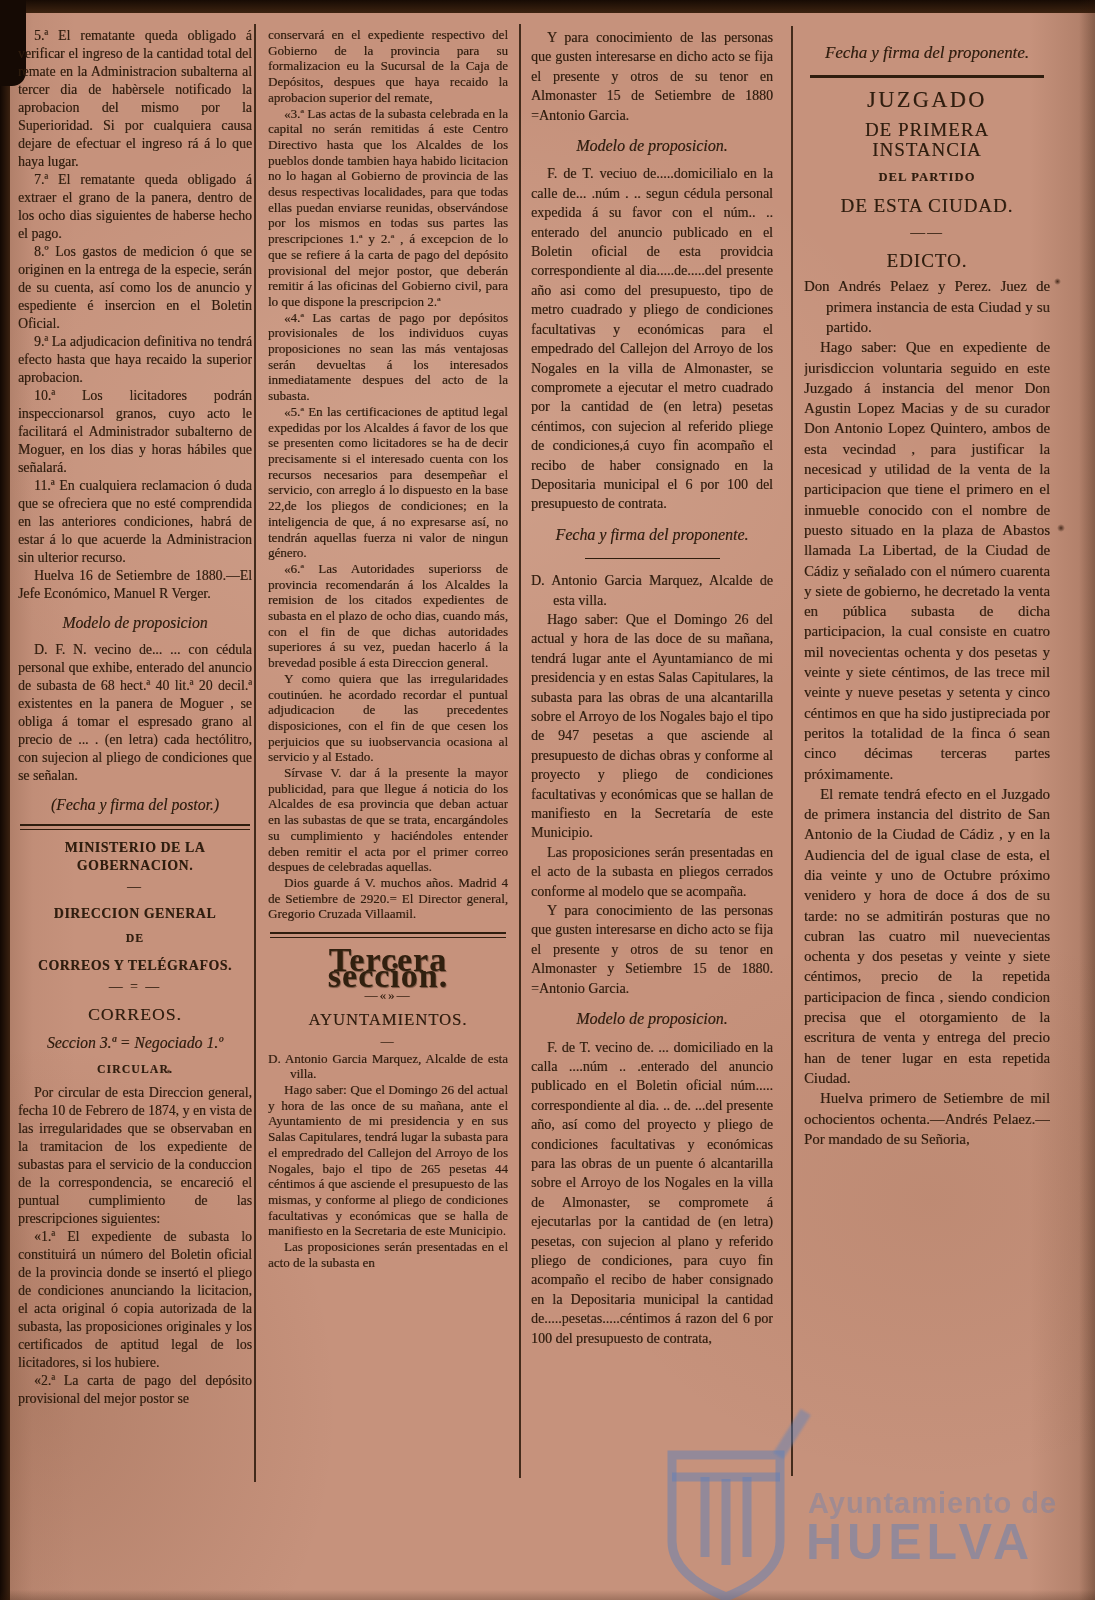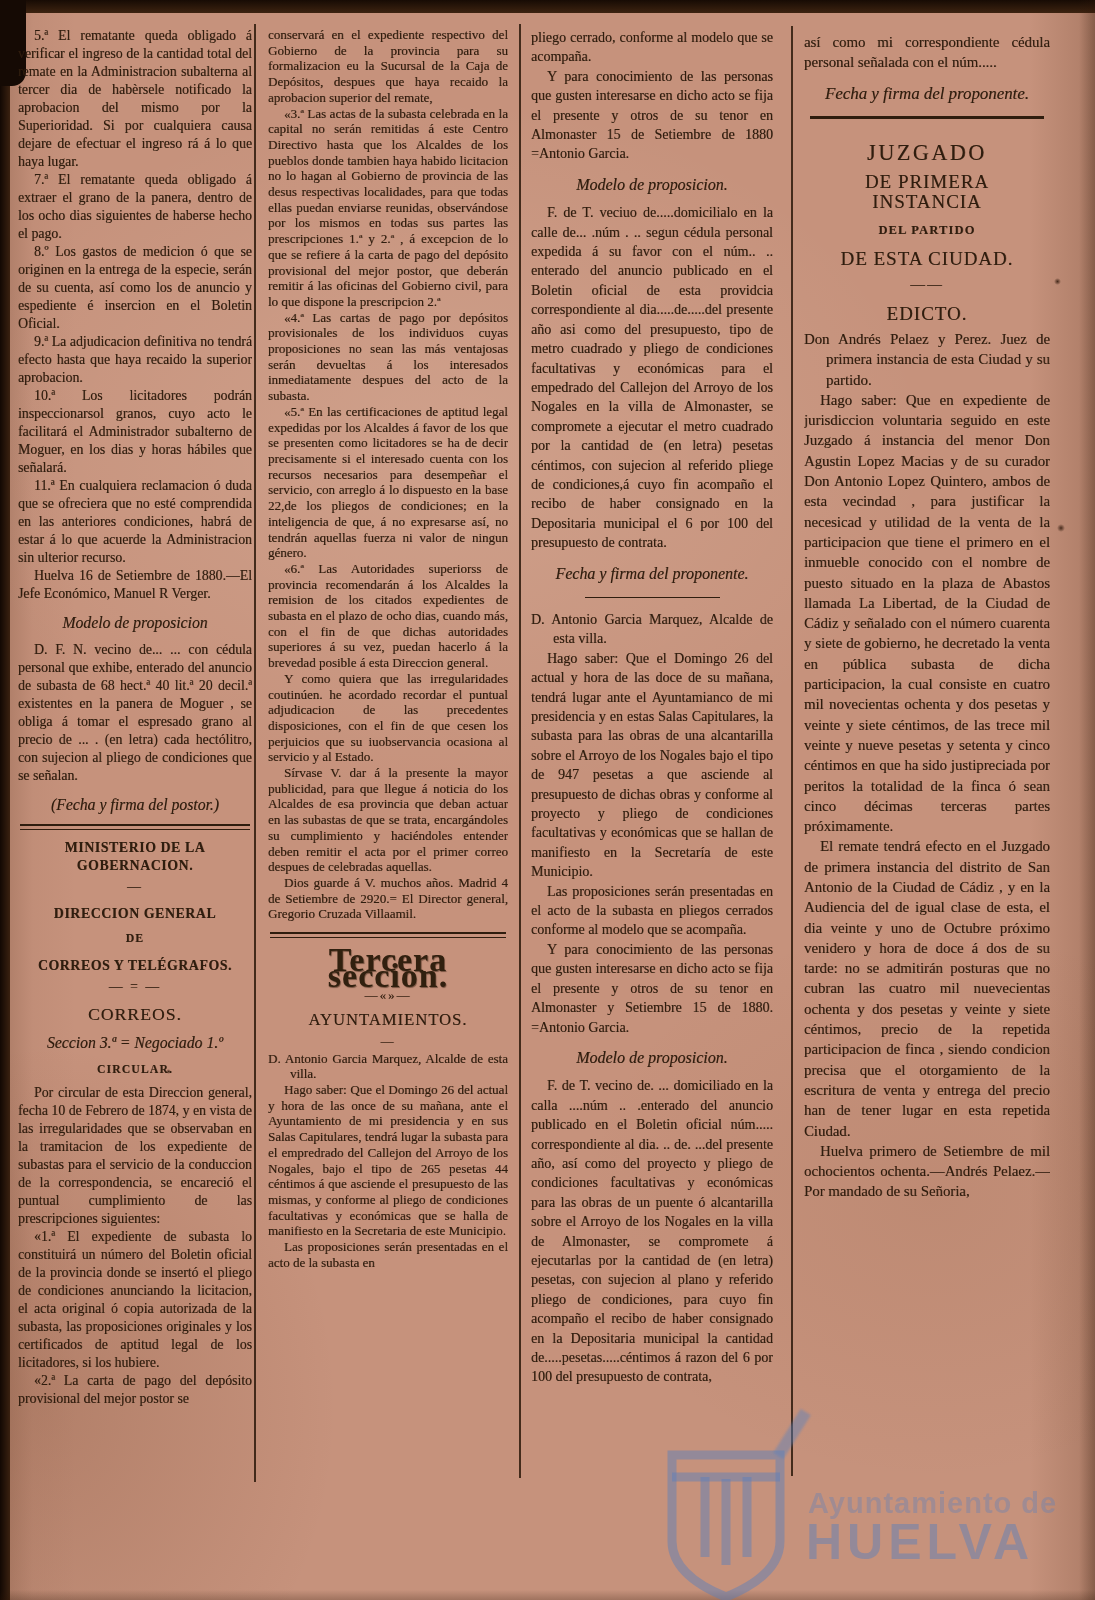--- a/index.html
+++ b/index.html
@@ -40,21 +40,21 @@
   #c4 { left:804px; width:246px; padding-top:32px; font-size:14.8px; line-height:20.3px; }
 
   .blk { text-align:justify; }
   .p   { text-indent:16px; }
   .pn  { }
   .ph  { padding-left:22px; text-indent:-22px; }
   .ci  { text-align:center; font-style:italic; font-size:1.14em; margin:11px 0 9px; text-indent:0; }
   .cc  { text-align:center; font-weight:bold; font-size:1.0em; letter-spacing:0.6px; margin:9px 0 3px; }
   .ccx { text-align:center; font-weight:bold; font-size:0.84em; letter-spacing:1.2px; margin:7px 0 5px; }
   .cl  { text-align:center; font-size:1.28em; letter-spacing:1px; margin:9px 6px 5px; }
-  .cxl { text-align:center; font-size:1.5em;  letter-spacing:2.5px; margin:24px 0 4px; }
+  .cxl { text-align:center; font-size:1.5em;  letter-spacing:2.5px; margin:12px 0 4px; }
   .dash{ text-align:center; margin:1px 0 2px; letter-spacing:2px; }
   .bigtitle { text-align:center; font-weight:bold; font-size:34px; letter-spacing:1px;
               margin:14px 0 4px; color:#31200f; text-shadow:0.8px 0.8px 0.8px rgba(44,22,8,0.5); }
   .ruled { border-top:2.5px solid #2f1d0e; border-bottom:1.5px solid #2f1d0e; height:6px; margin:10px 2px 8px; }
   .rules { border-top:1.5px solid #2f1d0e; width:135px; margin:14px auto 12px; }
   .rulet { border-top:3px solid #2f1d0e; margin:12px 6px 10px; }
 
   .spot { position:absolute; border-radius:50%; background:radial-gradient(circle, rgba(40,18,5,0.8), rgba(40,18,5,0) 70%); }
 
   .wm { position:absolute; color:rgba(92,128,186,0.48); font-family:"Liberation Sans","DejaVu Sans",sans-serif; font-weight:bold; }
@@ -116,35 +116,33 @@
       <div class="ruled"></div>
       <div class="blk bigtitle">Tercera seccion.</div>
       <div class="blk dash">—«»—</div>
       <div class="blk cl">AYUNTAMIENTOS.</div>
       <div class="blk dash">—</div>
       <div class="blk ph">D. Antonio Garcia Marquez, Alcalde de esta villa.</div>
       <div class="blk p">Hago saber: Que el Domingo 26 del actual y hora de las once de su mañana, ante el Ayuntamiento de mi presidencia y en sus Salas Capitulares, tendrá lugar la subasta para el empredrado del Callejon del Arroyo de los Nogales, bajo el tipo de 265 pesetas 44 céntimos á que asciende el presupuesto de las mismas, y conforme al pliego de condiciones facultativas y económicas que se halla de manifiesto en la Secretaria de este Municipio.</div>
       <div class="blk p">Las proposiciones serán presentadas en el acto de la subasta en</div>
     </div>
   <div class="column" id="c3">
-      <div class="blk pn">pliego cerrado, conforme al modelo que se acompaña.</div>
       <div class="blk p">Y para conocimiento de las personas que gusten interesarse en dicho acto se fija el presente y otros de su tenor en Almonaster 15 de Setiembre de 1880 =Antonio Garcia.</div>
       <div class="blk ci">Modelo de proposicion.</div>
       <div class="blk p">F. de T. veciuo de.....domicilialo en la calle de... .núm . .. segun cédula personal expedida á su favor con el núm.. .. enterado del anuncio publicado en el Boletin oficial de esta providcia correspondiente al dia.....de.....del presente año asi como del presupuesto, tipo de metro cuadrado y pliego de condiciones facultativas y económicas para el empedrado del Callejon del Arroyo de los Nogales en la villa de Almonaster, se compromete a ejecutar el metro cuadrado por la cantidad de (en letra) pesetas céntimos, con sujecion al referido pliege de condiciones,á cuyo fin acompaño el recibo de haber consignado en la Depositaria municipal el 6 por 100 del presupuesto de contrata.</div>
       <div class="blk ci">Fecha y firma del proponente.</div>
       <div class="rules"></div>
       <div class="blk ph">D. Antonio Garcia Marquez, Alcalde de esta villa.</div>
       <div class="blk p">Hago saber: Que el Domingo 26 del actual y hora de las doce de su mañana, tendrá lugar ante el Ayuntamianco de mi presidencia y en estas Salas Capitulares, la subasta para las obras de una alcantarilla sobre el Arroyo de los Nogales bajo el tipo de 947 pesetas a que asciende al presupuesto de dichas obras y conforme al proyecto y pliego de condiciones facultativas y económicas que se hallan de manifiesto en la Secretaría de este Municipio.</div>
       <div class="blk p">Las proposiciones serán presentadas en el acto de la subasta en pliegos cerrados conforme al modelo que se acompaña.</div>
       <div class="blk p">Y para conocimiento de las personas que gusten interesarse en dicho acto se fija el presente y otros de su tenor en Almonaster y Setiembre 15 de 1880. =Antonio Garcia.</div>
       <div class="blk ci">Modelo de proposicion.</div>
       <div class="blk p">F. de T. vecino de. ... domiciliado en la calla ....núm .. .enterado del anuncio publicado en el Boletin oficial núm..... correspondiente al dia. .. de. ...del presente año, así como del proyecto y pliego de condiciones facultativas y económicas para las obras de un puente ó alcantarilla sobre el Arroyo de los Nogales en la villa de Almonaster, se compromete á ejecutarlas por la cantidad de (en letra) pesetas, con sujecion al plano y referido pliego de condiciones, para cuyo fin acompaño el recibo de haber consignado en la Depositaria municipal la cantidad de.....pesetas.....céntimos á razon del 6 por 100 del presupuesto de contrata,</div>
     </div>
   <div class="column" id="c4">
-      <div class="blk pn">así como mi correspondiente cédula personal señalada con el núm.....</div>
       <div class="blk ci">Fecha y firma del proponente.</div>
       <div class="rulet"></div>
       <div class="blk cxl">JUZGADO</div>
       <div class="blk cl">DE PRIMERA INSTANCIA</div>
       <div class="blk ccx">DEL PARTIDO</div>
       <div class="blk cl">DE ESTA CIUDAD.</div>
       <div class="blk dash">——</div>
       <div class="blk cl">EDICTO.</div>
       <div class="blk ph">Don Andrés Pelaez y Perez. Juez de primera instancia de esta Ciudad y su partido.</div>
       <div class="blk p">Hago saber: Que en expediente de jurisdiccion voluntaria seguido en este Juzgado á instancia del menor Don Agustin Lopez Macias y de su curador Don Antonio Lopez Quintero, ambos de esta vecindad , para justificar la necesicad y utilidad de la venta de la participacion que tiene el primero en el inmueble conocido con el nombre de puesto situado en la plaza de Abastos llamada La Libertad, de la Ciudad de Cádiz y señalado con el número cuarenta y siete de gobierno, he decretado la venta en pública subasta de dicha participacion, la cual consiste en cuatro mil novecientas ochenta y dos pesetas y veinte y siete céntimos, de las trece mil veinte y nueve pesetas y setenta y cinco céntimos en que ha sido justipreciada por peritos la totalidad de la finca ó sean cinco décimas terceras partes próximamente.</div>

